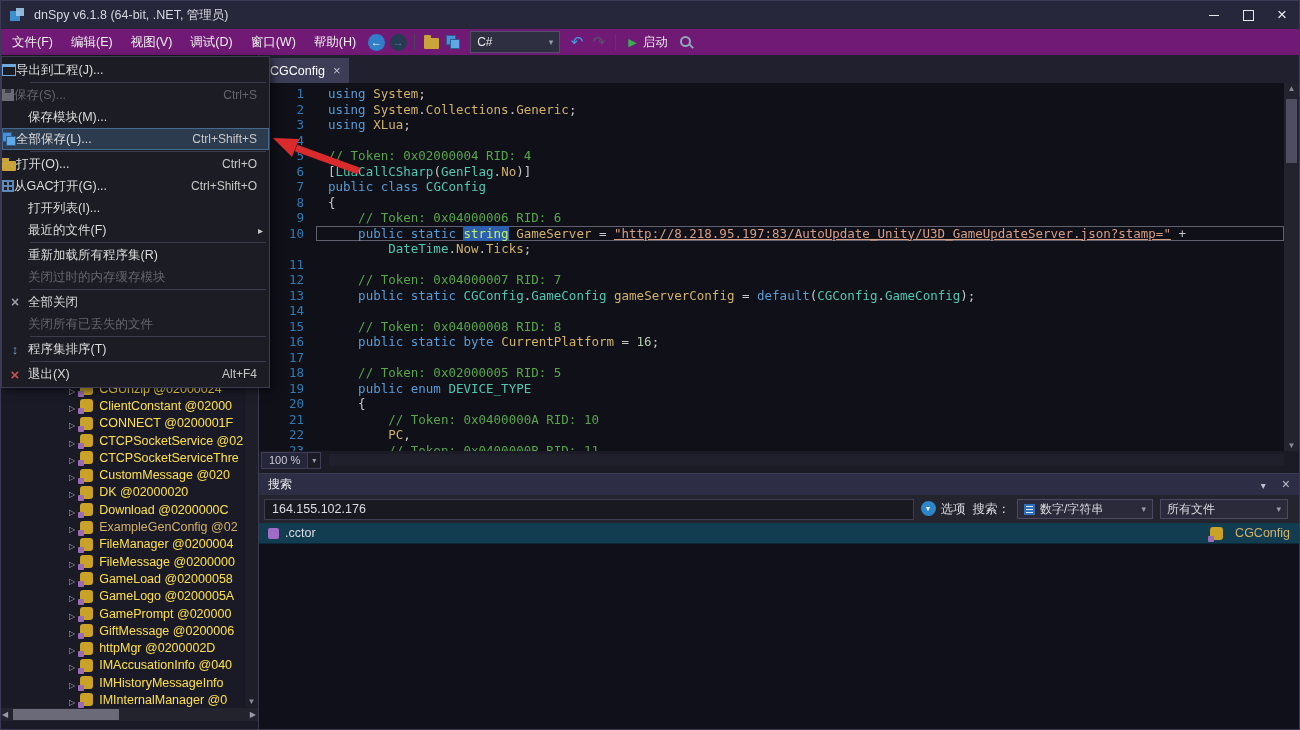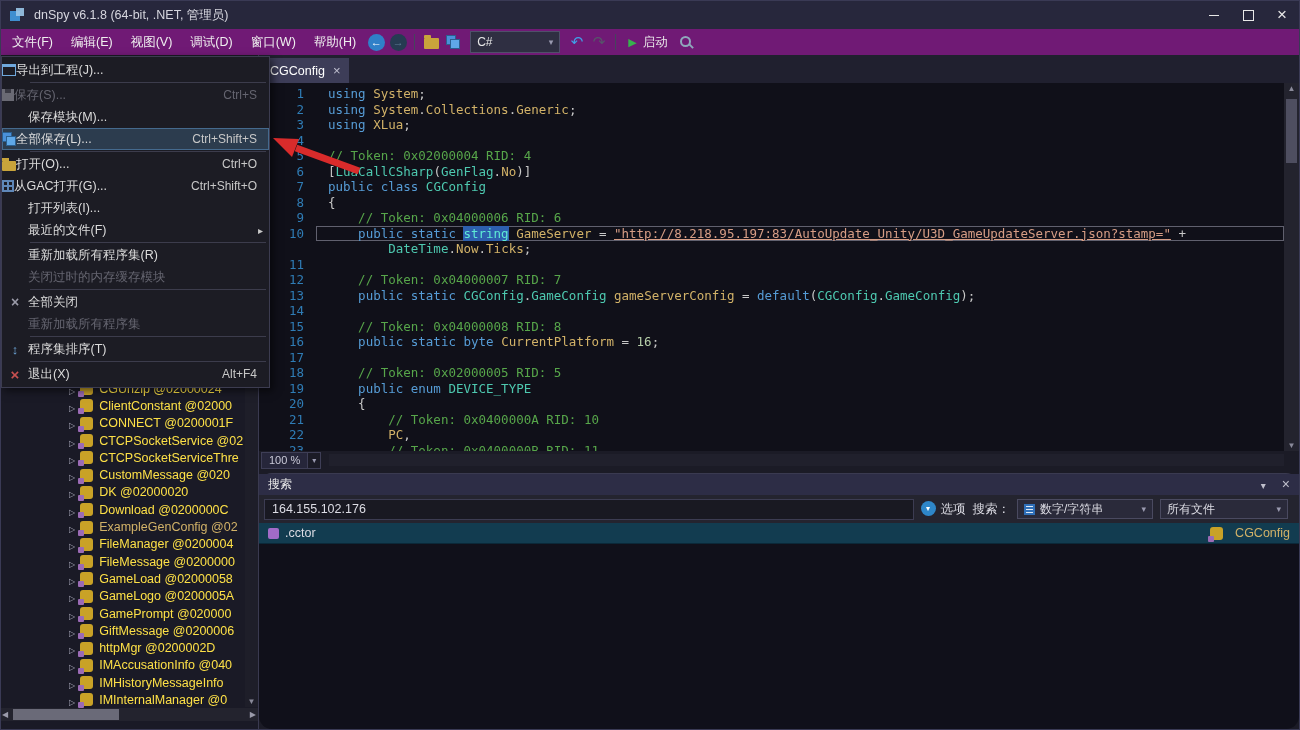--- a/index.html
+++ b/index.html
@@ -68,35 +68,35 @@
   .tab-close::before{content:"×";color:#C0C0D0;font-size:13px;line-height:1;}
   
   #editor{position:absolute;top:28px;left:0;right:0;height:368px;background:#101019;overflow:hidden;}
   #code-lines{position:absolute;top:3px;left:0;right:15px;font-family:"DejaVu Sans Mono","Liberation Mono",monospace;font-size:12.5px;line-height:15.5px;}
   .crow{display:flex;white-space:pre;}
   .ln{width:57px;text-align:right;padding-right:12px;color:#2F7CB5;flex:0 0 auto;box-sizing:border-box;}
   .cl{flex:1;padding-left:12px;}
   .boxed .cl{box-shadow:inset 0 0 0 1px #60606E;}
   .tok-kw{color:#569CD6;} .tok-ns{color:#D2B268;} .tok-ty{color:#4EC9B0;} .tok-cm{color:#57A64A;}
   .tok-st{color:#D69D85;} .tok-nm{color:#B5CEA8;} .tok-pl{color:#C8C8C8;} .tok-fl{color:#D2B268;}
-  .sel{background:#2D5FAE;color:#5eead4;}
+  .sel{background:#2D5FAE;color:#bef264;}
   .u{text-decoration:underline;}
   .ed-vscroll{position:absolute;right:0;top:0;width:15px;height:100%;background:#23232E;}
   .ed-vscroll .sb-up{position:absolute;top:1px;left:0;right:0;text-align:center;color:#8A8A9A;font-size:8px;}
   .sb-up::before{content:"▲";}
   .ed-vscroll .sb-bot{position:absolute;bottom:1px;left:0;right:0;text-align:center;color:#8A8A9A;font-size:8px;}
   .sb-bot::before{content:"▼";}
   .ed-thumb{position:absolute;top:16px;left:2px;right:2px;height:64px;background:#4E4E60;}
   
   #zoom-row{position:absolute;top:396px;left:0;right:0;height:18px;background:#1B1B26;display:flex;align-items:center;padding-left:2px;}
   .zoom-box{display:flex;align-items:center;height:15px;background:#26263A;border:1px solid #3E3E56;font-size:11px;color:#CACAD8;padding:0 7px;}
   .zoom-chev{width:13px;height:17px;display:flex;align-items:center;justify-content:center;border:1px solid #3E3E56;border-left:0;font-size:8px;color:#9A9AB0;box-sizing:border-box;}
   .ed-hscroll{flex:1;height:12px;background:#20202C;margin:0 15px 0 8px;}
   
-  #search-panel{position:absolute;top:418px;left:0;right:0;bottom:0;background:#10101A;border-top:1px solid #3A3A50;border-radius:13px;}
+  #search-panel{position:absolute;top:418px;left:0;right:0;bottom:0;background:#10101A;border-top:1px solid #3A3A50;}
   .sp-header{height:21px;background:#2D2D46;display:flex;align-items:center;padding:0 9px;font-size:12px;}
   .sp-title{color:#EAEAEA;}
   .sp-hicons{margin-left:auto;display:flex;gap:16px;color:#C0C0CC;align-items:center;}
   .sp-chev::before{content:"▾";font-size:10px;}
   .sp-x::before{content:"×";font-size:14px;line-height:1;}
   .sp-toolbar{height:28px;background:#24242F;display:flex;align-items:center;padding:0 5px;gap:7px;}
   .search-input{flex:1;max-width:655px;height:19px;background:#191922;border:1px solid #3C3C52;color:#DCDCE4;font-size:12.5px;padding:0 7px;font-family:inherit;outline:none;}
   .opt-btn{display:flex;gap:5px;font-size:12.5px;color:#DCDCE4;}
   .opt-circle{width:15px;height:15px;border-radius:50%;background:#2E86C8;display:flex;align-items:center;justify-content:center;}
   .opt-circle::before{content:"▾";color:#FFF;font-size:8px;}
@@ -457,21 +457,21 @@
           <span class="mi-shortcut"></span>
         </div>
         <div class="menu-sep"></div>
         <div class="menu-item">
           <span class="mi-icon close-all-icon"></span>
           <span class="mi-label">全部关闭</span>
           <span class="mi-shortcut"></span>
         </div>
         <div class="menu-item disabled">
           <span class="mi-icon "></span>
-          <span class="mi-label">重新加载所有程序集</span>
+          <span class="mi-label">关闭所有已丢失的文件</span>
           <span class="mi-shortcut"></span>
         </div>
         <div class="menu-sep"></div>
         <div class="menu-item">
           <span class="mi-icon sort-assemblies-icon"></span>
           <span class="mi-label">程序集排序(T)</span>
           <span class="mi-shortcut"></span>
         </div>
         <div class="menu-sep"></div>
         <div class="menu-item">

